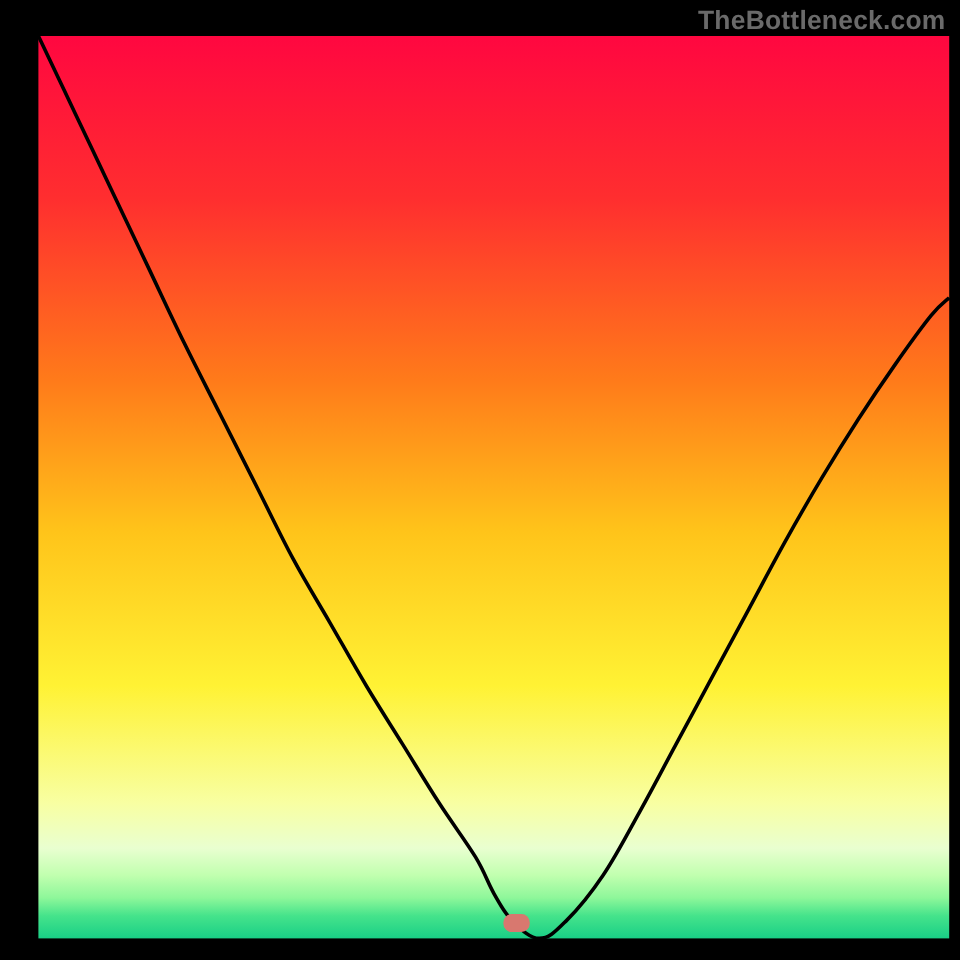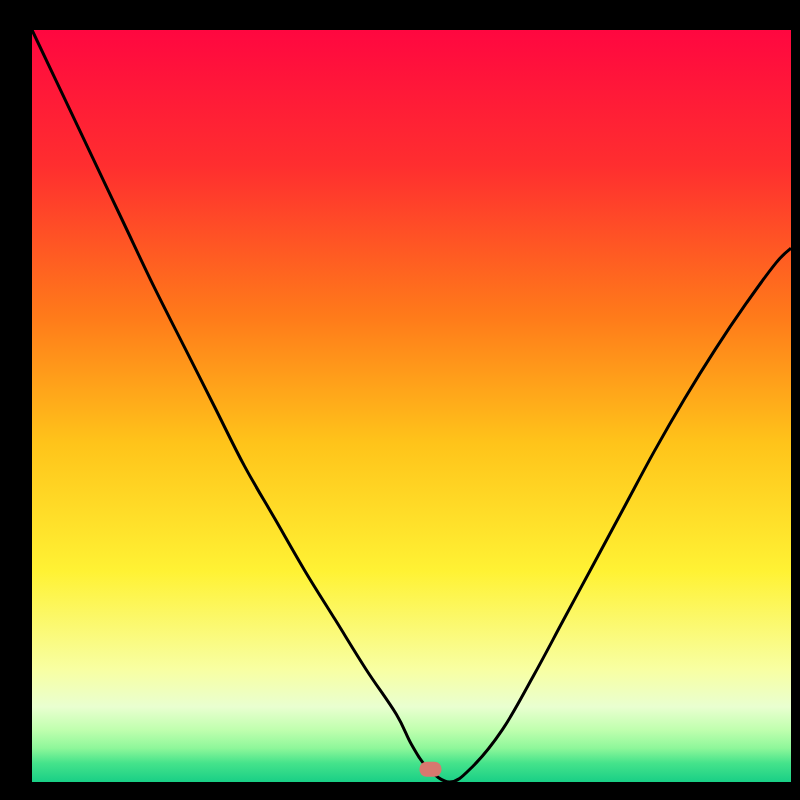--- a/index.html
+++ b/index.html
@@ -29,20 +29,21 @@
   }
   svg {
     position: absolute;
     left: 0;
     top: 0;
   }
 </style>
 </head>
 <body>
 <div class="frame">
+  <div class="watermark">TheBottleneck.com</div>
   <svg id="chart-svg" width="800" height="800">
     <defs>
       <linearGradient id="bg-grad" x1="0" y1="0" x2="0" y2="1">
           <stop offset="0%" stop-color="#ff0740"></stop>
           <stop offset="18%" stop-color="#ff2e2f"></stop>
           <stop offset="38%" stop-color="#ff7a1a"></stop>
           <stop offset="55.00000000000001%" stop-color="#ffc41a"></stop>
           <stop offset="72%" stop-color="#fff234"></stop>
           <stop offset="85%" stop-color="#f8ffa2"></stop>
           <stop offset="90%" stop-color="#e9ffd0"></stop>

